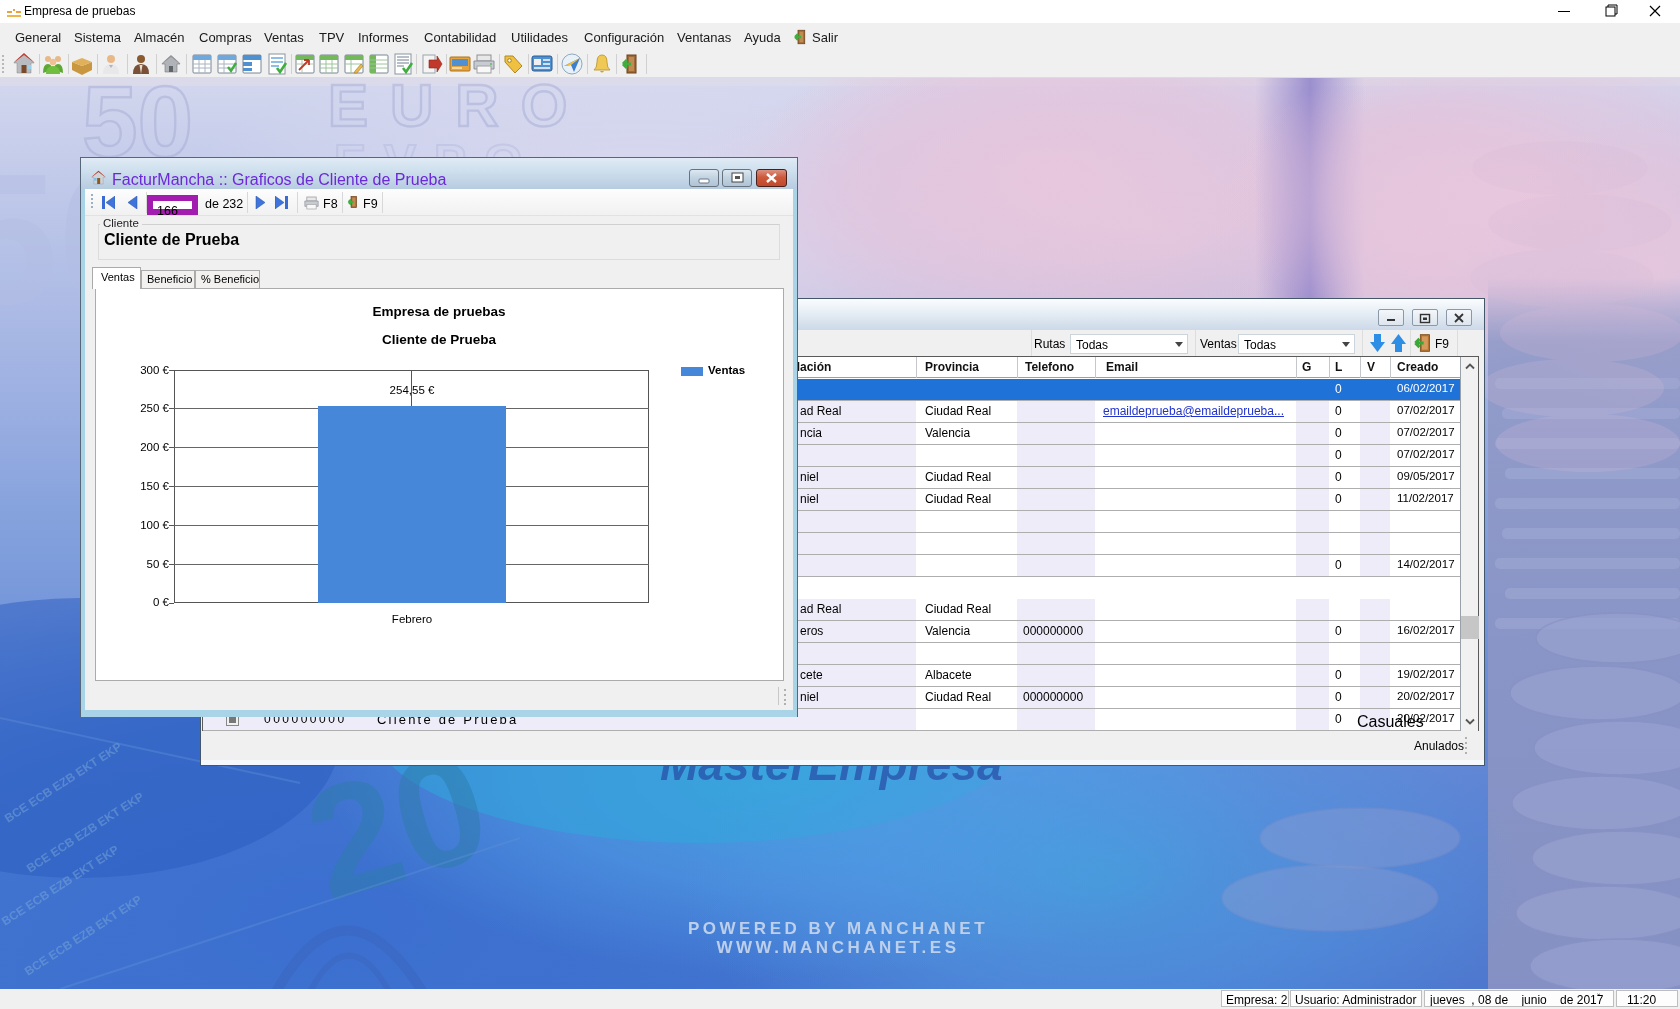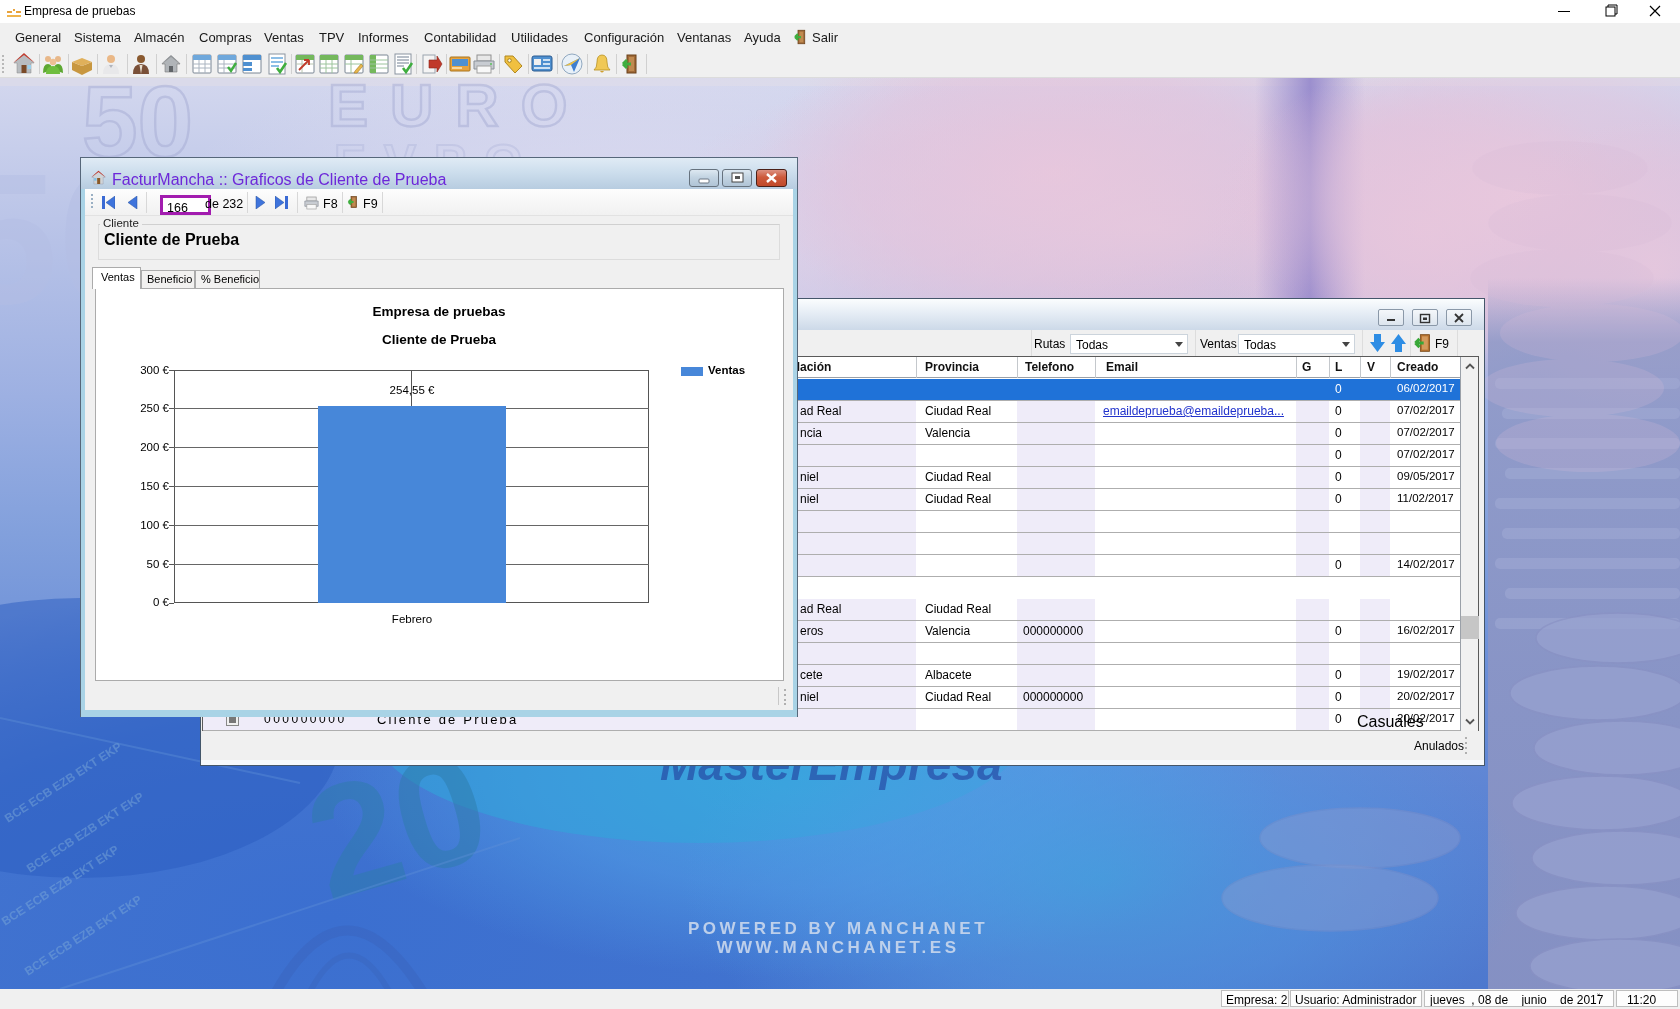--- a/index.html
+++ b/index.html
@@ -664,21 +664,21 @@
         </g>
       </svg>
     <svg class="abs" style="left:21px;top:38px" width="13" height="13" viewBox="0 0 13 13">
         <rect x="0" y="0" width="3" height="13" fill="#3a6ad4"></rect>
         <path d="M13 0 L13 13 L4 6.5 Z" fill="#3f74dc" stroke="#27509e" stroke-width=".5"></path>
       </svg>
     <svg class="abs" style="left:46px;top:38px" width="11" height="13" viewBox="0 0 11 13">
         <path d="M10 0 L10 13 L1 6.5 Z" fill="#3f74dc" stroke="#27509e" stroke-width=".5"></path>
       </svg>
     <div class="abs" style="left:65px;top:34px;width:1px;height:21px;background:#d8d8d8"></div>
-    <div class="abs" style="left:79px;top:37px;width:51px;height:20px;background:#fff;border:3px solid #a21caf">
+    <div class="abs" style="left:66px;top:37px;width:51px;height:20px;background:#fff;border:6px solid #a21caf">
         <span class="abs" style="left:4px;top:3px;font-size:12.5px">166</span>
       </div>
     <span class="abs" style="left:124px;top:39px;font-size:12.5px">de 232</span>
     <div class="abs" style="left:166px;top:34px;width:1px;height:21px;background:#d8d8d8"></div>
     <svg class="abs" style="left:174px;top:38px" width="11" height="13" viewBox="0 0 11 13">
         <path d="M1 0 L1 13 L10 6.5 Z" fill="#3f74dc" stroke="#27509e" stroke-width=".5"></path>
       </svg>
     <svg class="abs" style="left:194px;top:38px" width="13" height="13" viewBox="0 0 13 13">
         <path d="M0 0 L0 13 L9 6.5 Z" fill="#3f74dc" stroke="#27509e" stroke-width=".5"></path>
         <rect x="10" y="0" width="3" height="13" fill="#3a6ad4"></rect>

